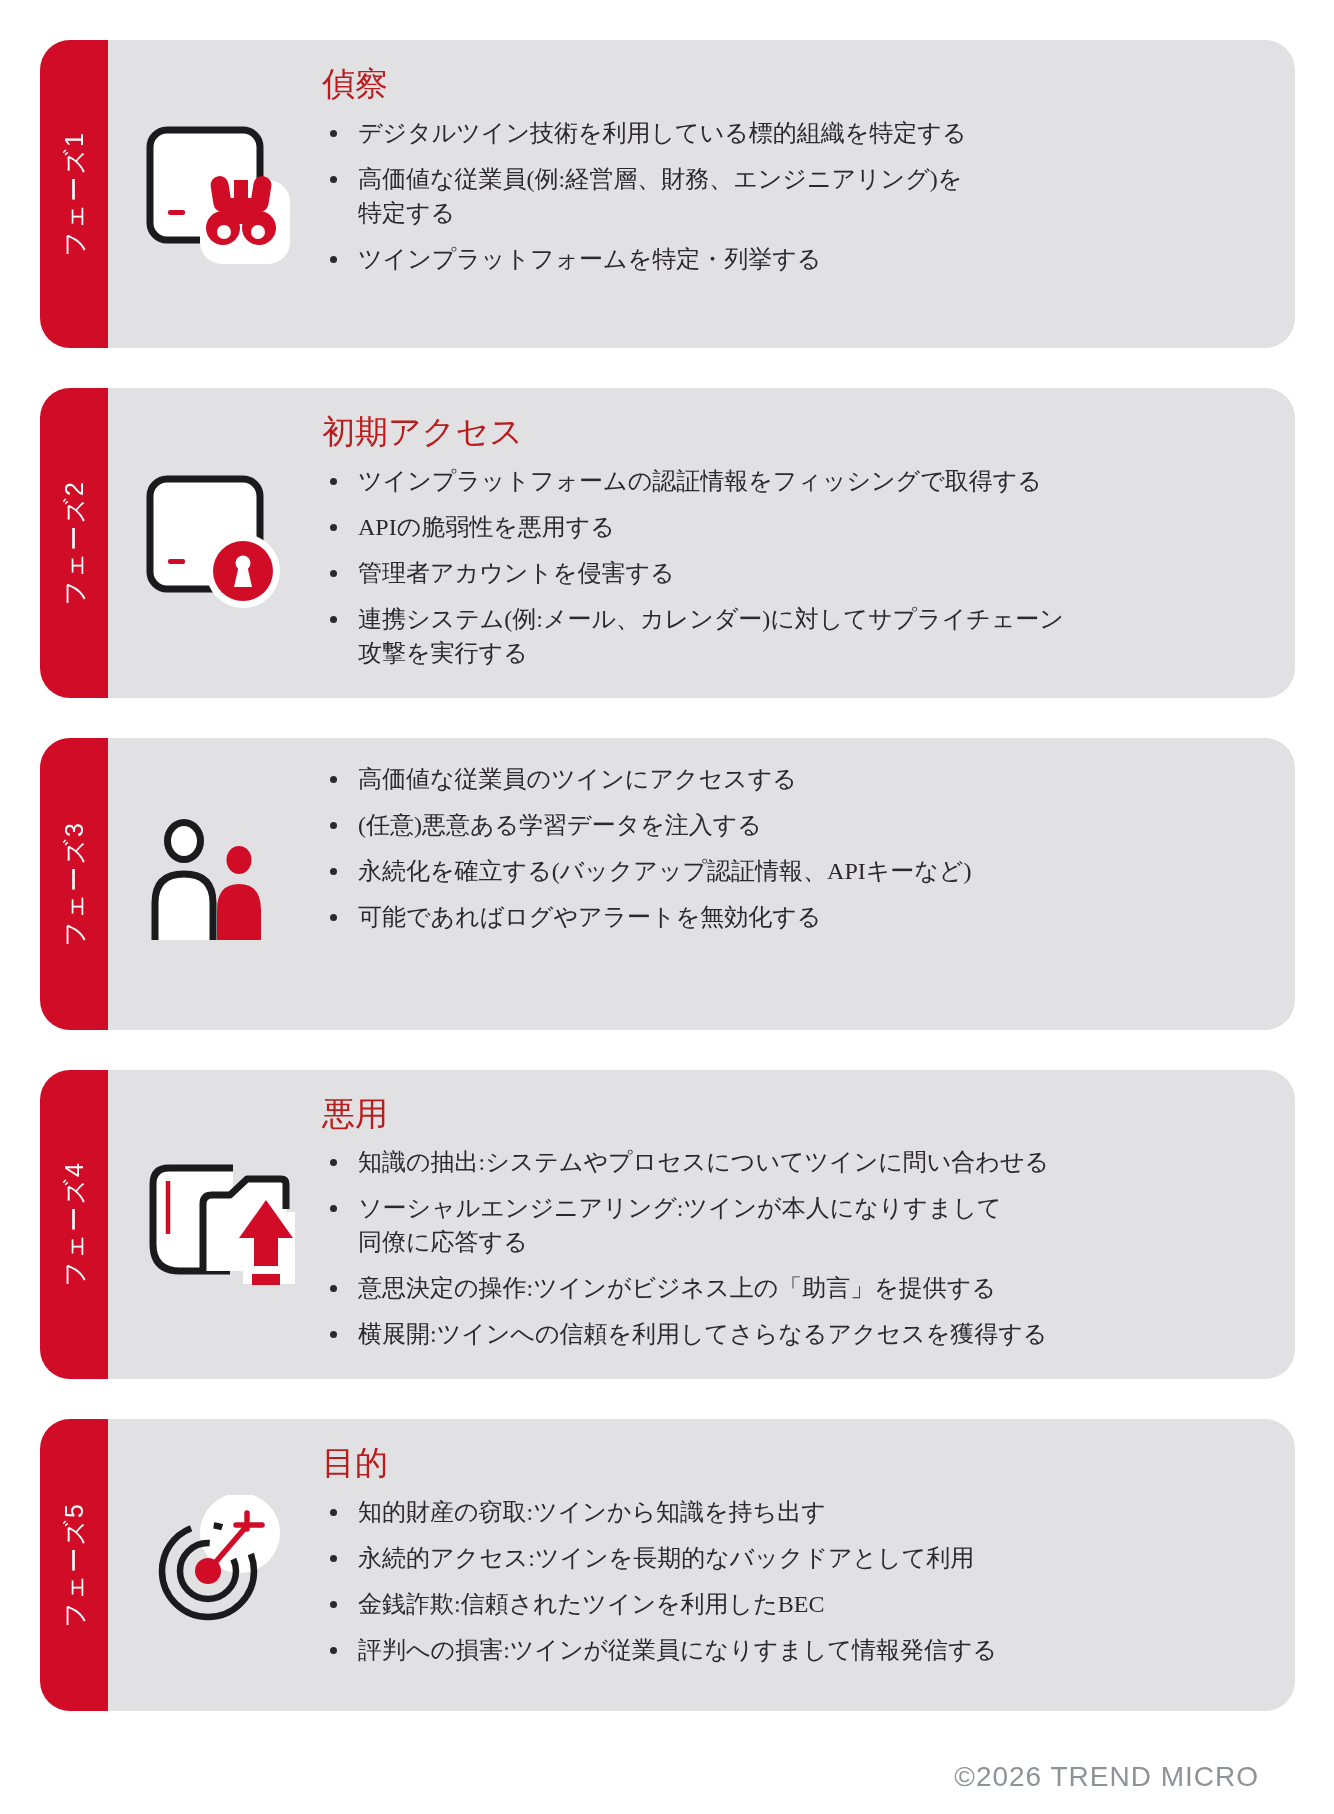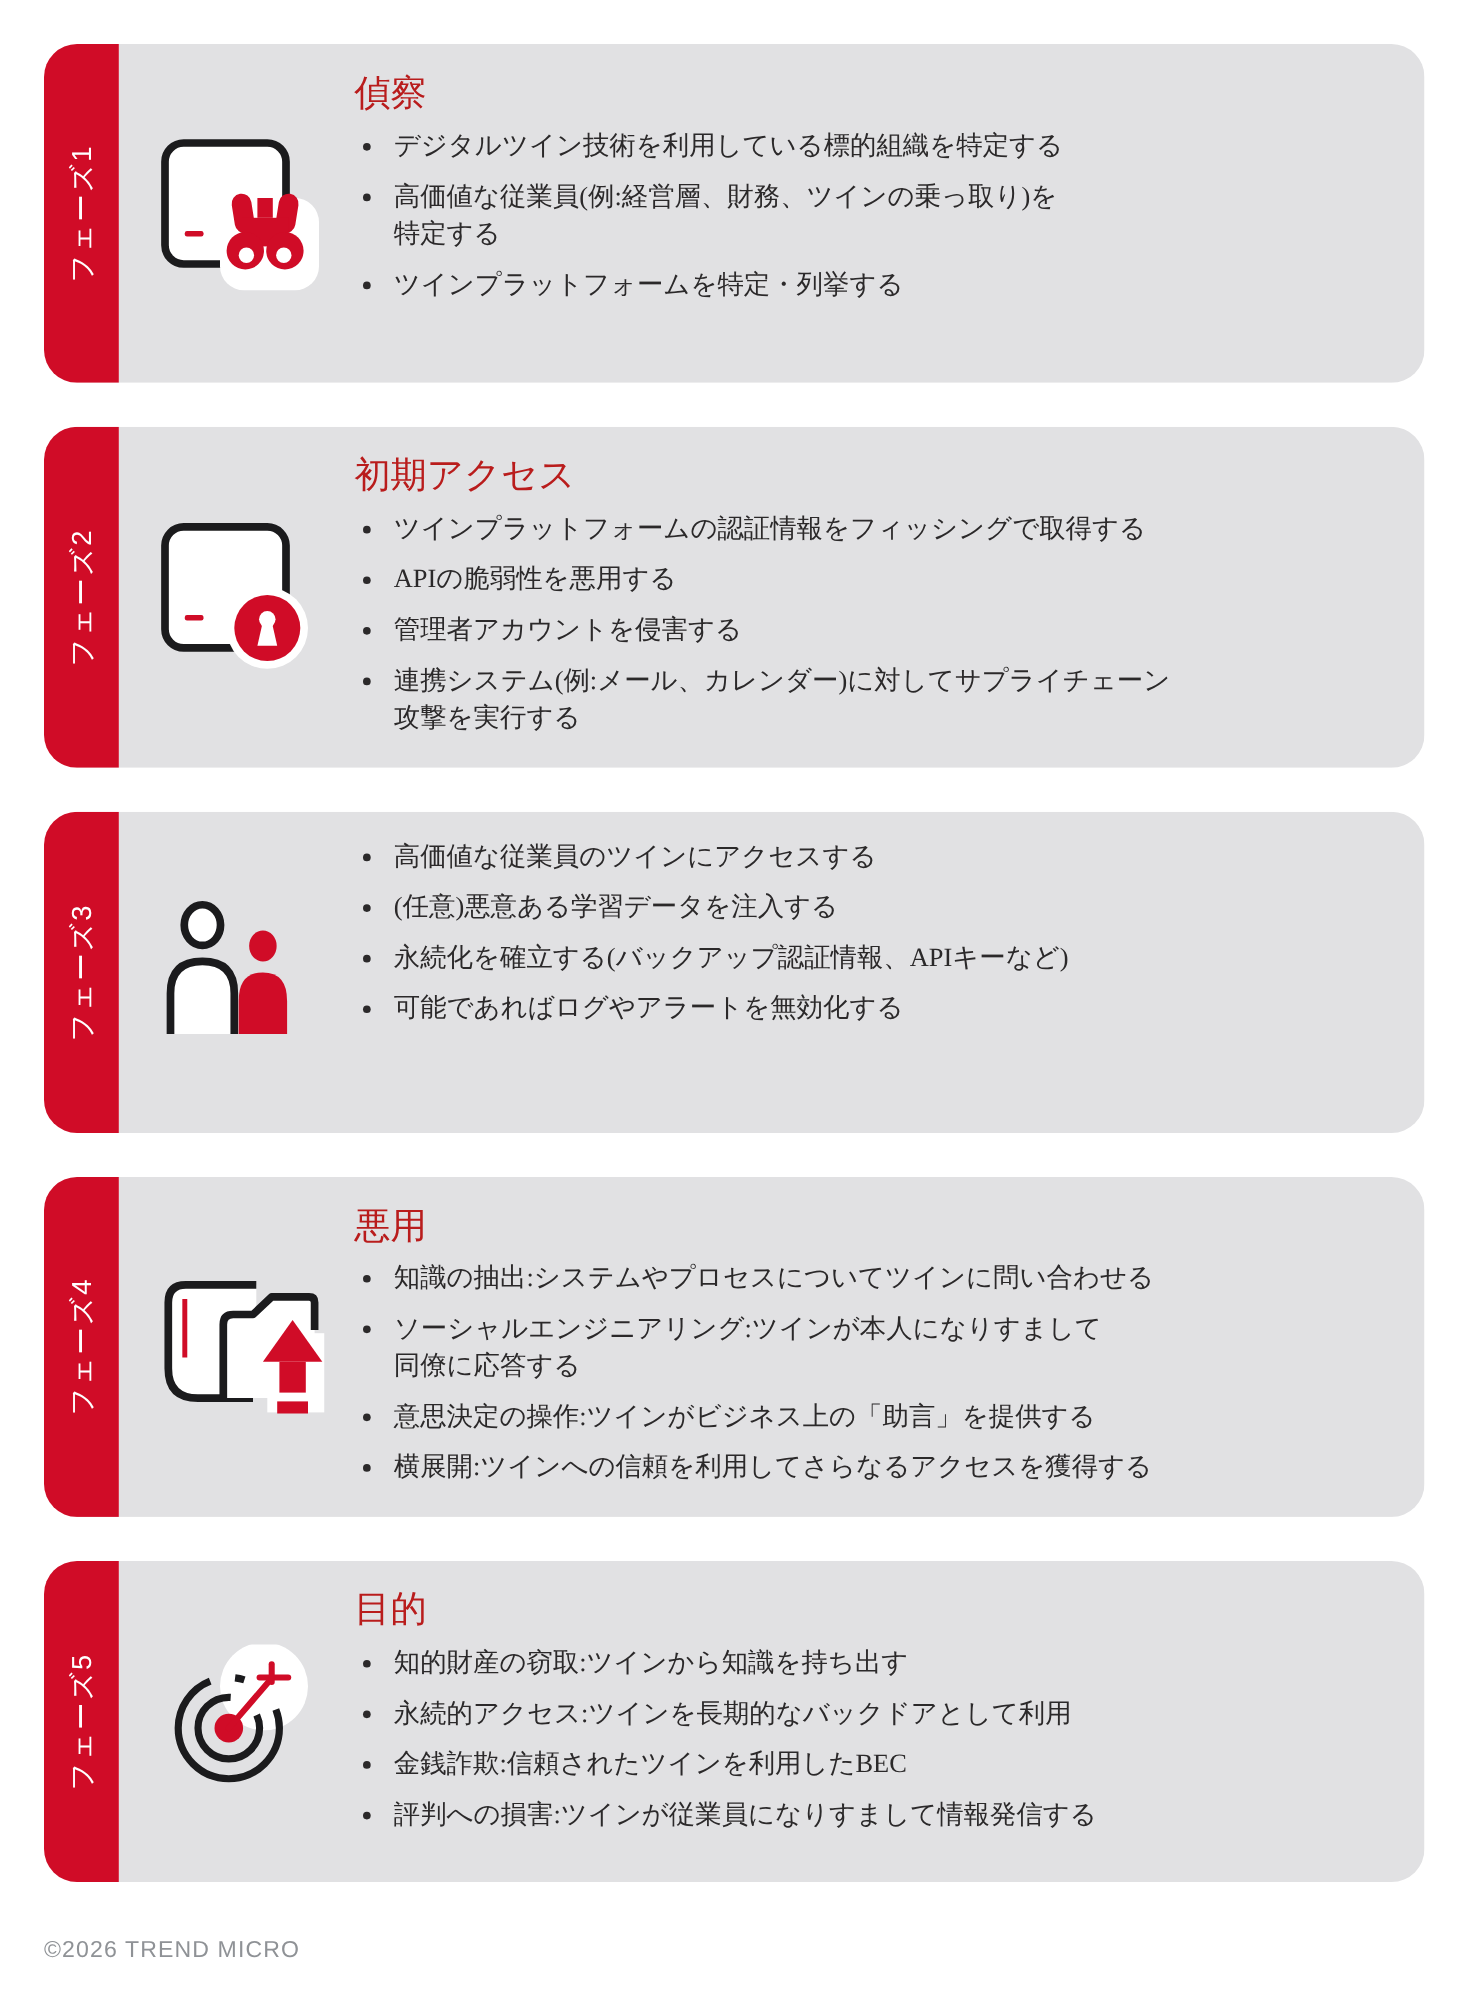--- a/index.html
+++ b/index.html
@@ -62,22 +62,23 @@
     flex-shrink:0;
   }
   .bl{flex:1;}
   .ln{
     display:block;
     font-size:24px;
     line-height:34px;
     color:#2b292a;
   }
   .footer{
+    text-align:right;
     padding:10px 36px 0 0;
-    font-size:21px;
+    font-size:28px;
     letter-spacing:1px;
     color:#8f9296;
   }
 </style>
 </head>
 <body>
 
 <div class="wrap">
 
   <section class="card h5">
@@ -108,21 +109,21 @@
           <li class="bullet">
               <span class="dot"></span>
               <span class="bl">
                 <span class="ln">デジタルツイン技術を利用している標的組織を特定する</span>
                 <span class="ln"></span>
               </span>
             </li>
           <li class="bullet">
               <span class="dot"></span>
               <span class="bl">
-                <span class="ln">高価値な従業員(例:経営層、財務、ツインの乗っ取り)を</span>
+                <span class="ln">高価値な従業員(例:経営層、財務、エンジニアリング)を</span>
                 <span class="ln">特定する</span>
               </span>
             </li>
           <li class="bullet">
               <span class="dot"></span>
               <span class="bl">
                 <span class="ln">ツインプラットフォームを特定・列挙する</span>
                 <span class="ln"></span>
               </span>
             </li>

